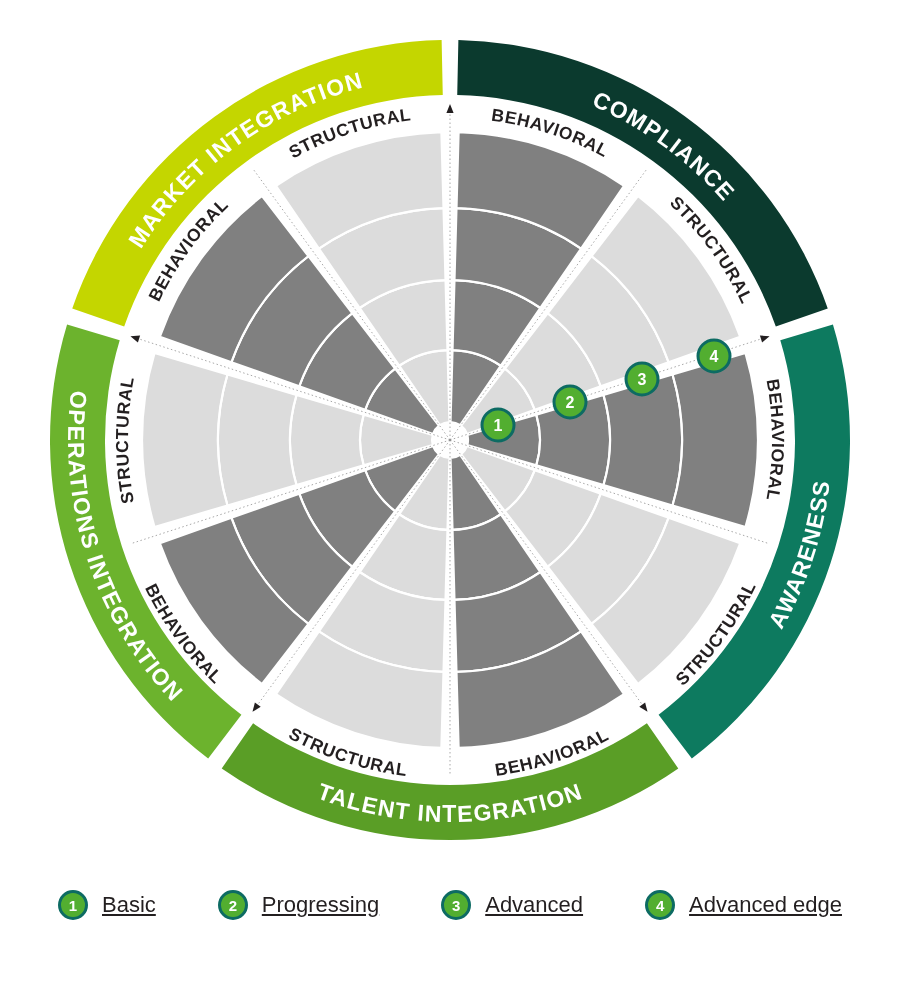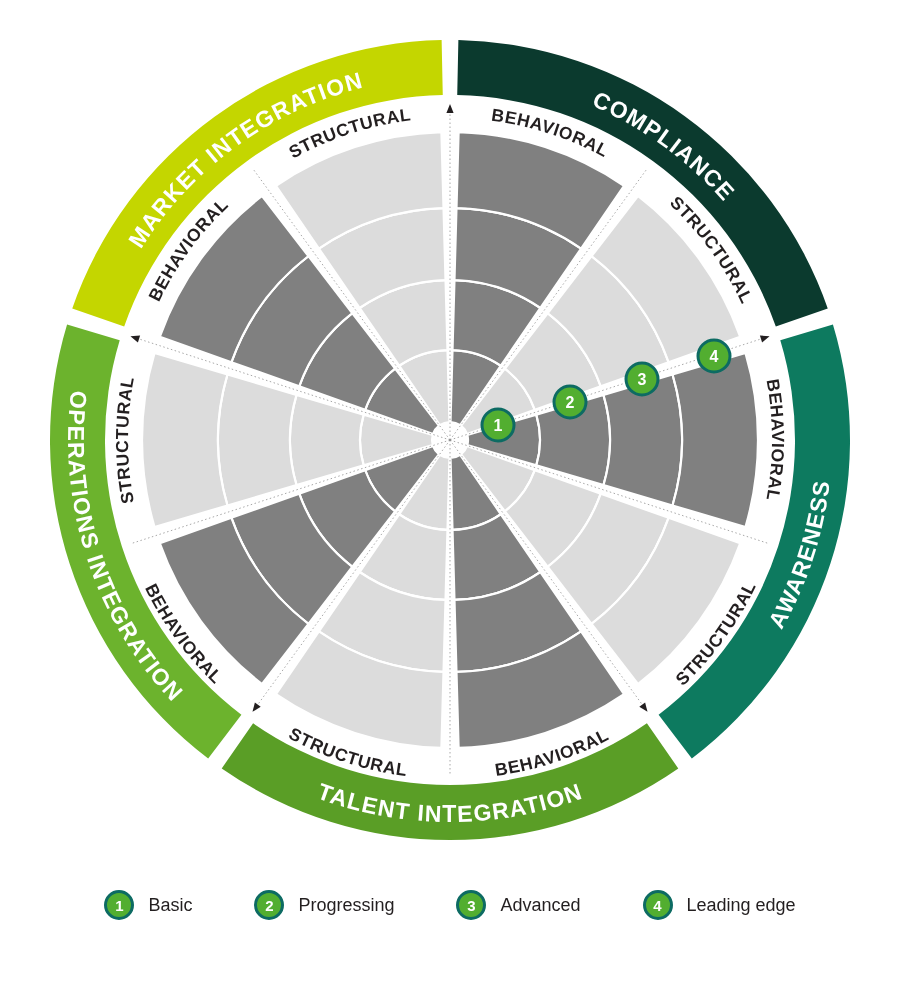--- a/index.html
+++ b/index.html
@@ -18,22 +18,23 @@
     gap:62px;
   }
   .legend-item{display:flex;align-items:center;gap:14px;}
   .legend-dot{
     width:30px;height:30px;border-radius:50%;
     display:flex;align-items:center;justify-content:center;
     color:#ffffff;font-size:15px;font-weight:bold;
     box-sizing:border-box;
   }
   .legend-label{
-    font-size:18px;color:#231f20;white-space:nowrap;
-    font-family:"Liberation Sans", sans-serif;
+    font-size:22px;color:#231f20;white-space:nowrap;
+    font-family:"Liberation Sans", sans-serif;
+    text-decoration:underline;
   }
   .band-label{
     font-size:23px;font-weight:bold;fill:#ffffff;
     letter-spacing:1.2px;
     font-family:"Liberation Sans", sans-serif;
   }
   .sub-label{
     font-size:17.5px;font-weight:bold;fill:#231f20;
     letter-spacing:.6px;
     font-family:"Liberation Sans", sans-serif;
@@ -202,16 +203,16 @@
       <div class="legend-item">
         <div class="legend-dot" style="background: rgb(82, 174, 48); border: 3px solid rgb(13, 107, 99);">2</div>
         <div class="legend-label">Progressing</div>
       </div>
       <div class="legend-item">
         <div class="legend-dot" style="background: rgb(82, 174, 48); border: 3px solid rgb(13, 107, 99);">3</div>
         <div class="legend-label">Advanced</div>
       </div>
       <div class="legend-item">
         <div class="legend-dot" style="background: rgb(82, 174, 48); border: 3px solid rgb(13, 107, 99);">4</div>
-        <div class="legend-label">Leading edge</div>
+        <div class="legend-label">Advanced edge</div>
       </div>
     </div>
 </div>
 
 </body></html>

